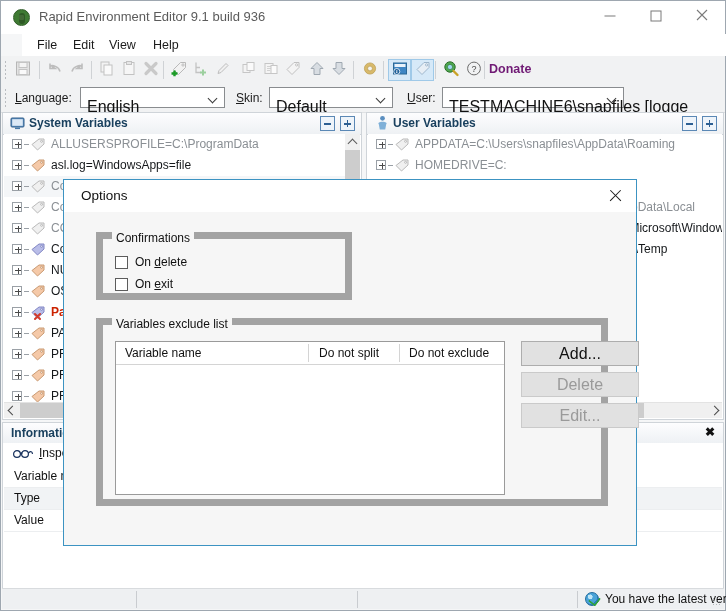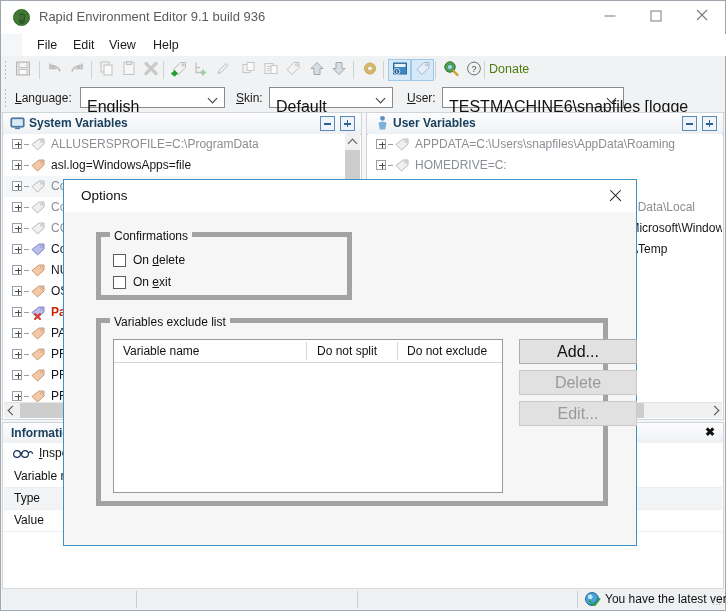--- a/index.html
+++ b/index.html
@@ -31,21 +31,21 @@
   .menubar{position:absolute;left:0;top:33px;width:724px;height:22px;background:#ffffff;margin-left:21px;}
   .menu-item{position:absolute;top:3px;height:17px;padding:0 7px;font-size:12.5px;line-height:17px;color:#1b1b1b;cursor:default;}
 
   
   .toolbar{position:absolute;left:0;top:55px;width:724px;height:28px;background:#f1f2f3;border-bottom:1px solid #dfe1e3;}
   .grip{position:absolute;left:3px;top:4px;width:3px;height:20px;
     background-image:radial-gradient(#b9bcc0 40%, transparent 41%);background-size:3px 4px;}
   .tbtn{position:absolute;top:3px;width:23px;height:22px;box-sizing:border-box;}
   .tbtn.sel{background:#d6e9f8;border:1px solid #9fc9e8;}
   .tsep{position:absolute;top:5px;width:1px;height:18px;background:#cfd2d5;}
-  .donate{position:absolute;top:6px;font-size:12.5px;font-weight:normal;color:#4d7c0f;white-space:nowrap;}
+  .donate{position:absolute;top:6px;font-size:12.5px;font-weight:bold;color:#701a75;white-space:nowrap;}
 
   
   .ico{position:absolute;left:50%;top:50%;transform:translate(-50%,-50%);}
 
   
   .optrow{position:absolute;left:0;top:83px;width:724px;height:28px;background:#f1f2f3;border-bottom:1px solid #dfe1e3;}
   .lbl{position:absolute;top:7px;font-size:12px;color:#1b1b1b;white-space:nowrap;}
   .lbl u{text-decoration:underline;}
   .combo{position:absolute;top:3px;height:21px;box-sizing:border-box;background:#fff;border:1px solid #898c8f;}
   .combo .ctext{position:absolute;left:6px;top:10px;font-size:16px;color:#111;white-space:nowrap;overflow:hidden;}
@@ -120,21 +120,21 @@
 
   
   .dialog{position:absolute;left:62px;top:178px;width:574px;height:367px;box-sizing:border-box;
     background:#f6f6f6;border:1px solid #3c93c2;}
   .dlg-hdr{position:absolute;left:0;top:0;right:0;height:32px;background:#ffffff;}
   .dlg-title{position:absolute;left:17px;top:8px;font-size:13.5px;color:#111;}
   .dlg-x{position:absolute;right:10px;top:6px;width:20px;height:20px;}
   .dlg-x:before,.dlg-x:after{content:"";position:absolute;left:2px;top:9px;width:15px;height:1.3px;background:#1b1b1b;}
   .dlg-x:before{transform:rotate(45deg);} .dlg-x:after{transform:rotate(-45deg);}
 
-  .group{position:absolute;box-sizing:border-box;border:5px solid #a3a3a3;}
+  .group{position:absolute;box-sizing:border-box;border:7px solid #a3a3a3;}
   .group-lbl{position:absolute;top:-8px;left:9px;background:#f6f6f6;padding:0 4px;font-size:12px;color:#111;}
   .cbrow{position:absolute;height:17px;}
   .cbox{position:absolute;left:0;top:1px;width:13px;height:13px;box-sizing:border-box;background:#fff;border:1px solid #5c5c5c;}
   .cbox.on:after{content:"";position:absolute;left:3px;top:1.5px;width:5px;height:8px;
     border-right:1.7px solid #101010;border-bottom:1.7px solid #101010;transform:rotate(40deg);}
   .cblbl{position:absolute;left:20px;top:0px;font-size:12px;color:#111;white-space:nowrap;}
 
   .lv{position:absolute;box-sizing:border-box;background:#fff;border:1px solid #9a9a9a;}
   .lv-hdr{position:absolute;left:0;top:0;right:0;height:22px;background:#fff;border-bottom:1px solid #d4d4d4;}
   .lv-col{position:absolute;top:4px;font-size:12px;color:#111;white-space:nowrap;}

